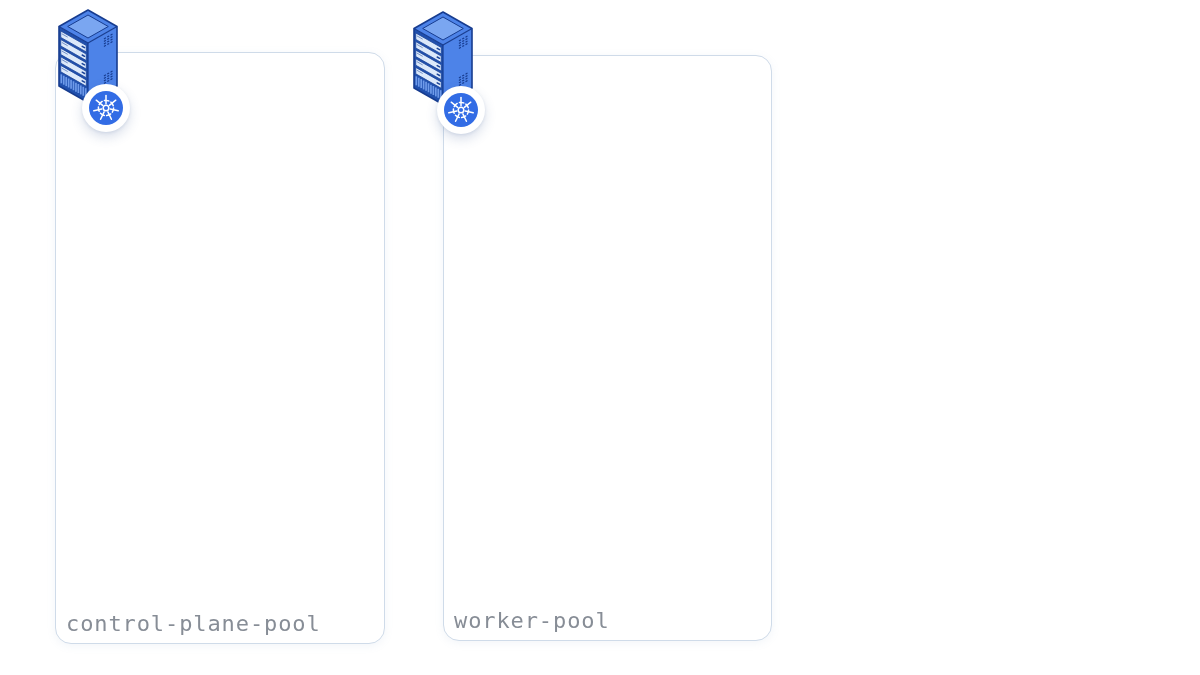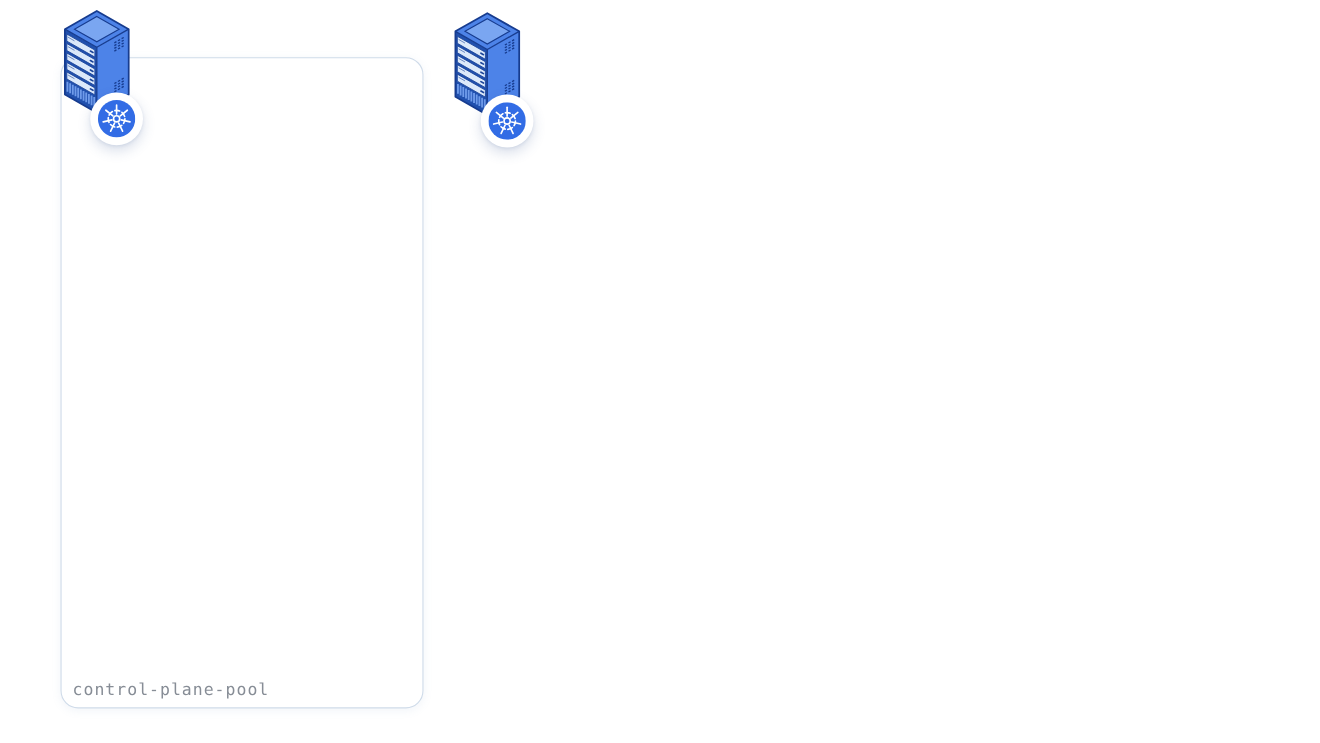--- a/index.html
+++ b/index.html
@@ -9,21 +9,21 @@
   }
   .pool-panel{
     position:absolute;background:#ffffff;
     border:1.5px solid #cfdbe9;border-radius:16px;
     box-shadow:0 2px 8px rgba(130,160,200,0.10);
   }
   .panel-0{left:55px;top:52px;width:328px;height:590px;}
   .panel-1{left:443px;top:55px;width:327px;height:584px;}
   .pool-label{
     position:absolute;left:10px;bottom:7px;
-    font-size:15px;letter-spacing:0.9px;color:#878d96;
+    font-size:22px;letter-spacing:0.9px;color:#878d96;
     white-space:nowrap;user-select:none;
   }
   .node-group{position:absolute;width:122px;height:132px;}
   .group-0{left:54px;top:7px;}
   .group-1{left:409px;top:9px;}
   .server-svg{position:absolute;left:0;top:0;}
   .k8s-badge{
     position:absolute;left:28px;top:77px;width:48px;height:48px;
     background:#ffffff;border-radius:50%;
     display:flex;align-items:center;justify-content:center;
@@ -32,20 +32,23 @@
 </style>
 </head>
 <body>
 
 <div class="canvas">
 
   <section class="pool-panel panel-0">
     <span class="pool-label">control-plane-pool</span>
   </section>
 
+  <section class="pool-panel panel-1">
+    <span class="pool-label">worker-pool</span>
+  </section>
 
   <div class="node-group group-0">
     <svg class="server-svg" width="68" height="96" viewBox="0 0 68 96" aria-hidden="true">
       <use href="#iso-server"></use>
     </svg>
     <div class="k8s-badge">
       <svg width="34" height="34" viewBox="0 0 34 34" aria-hidden="true">
         <use href="#k8s-wheel"></use>
       </svg>
     </div>

